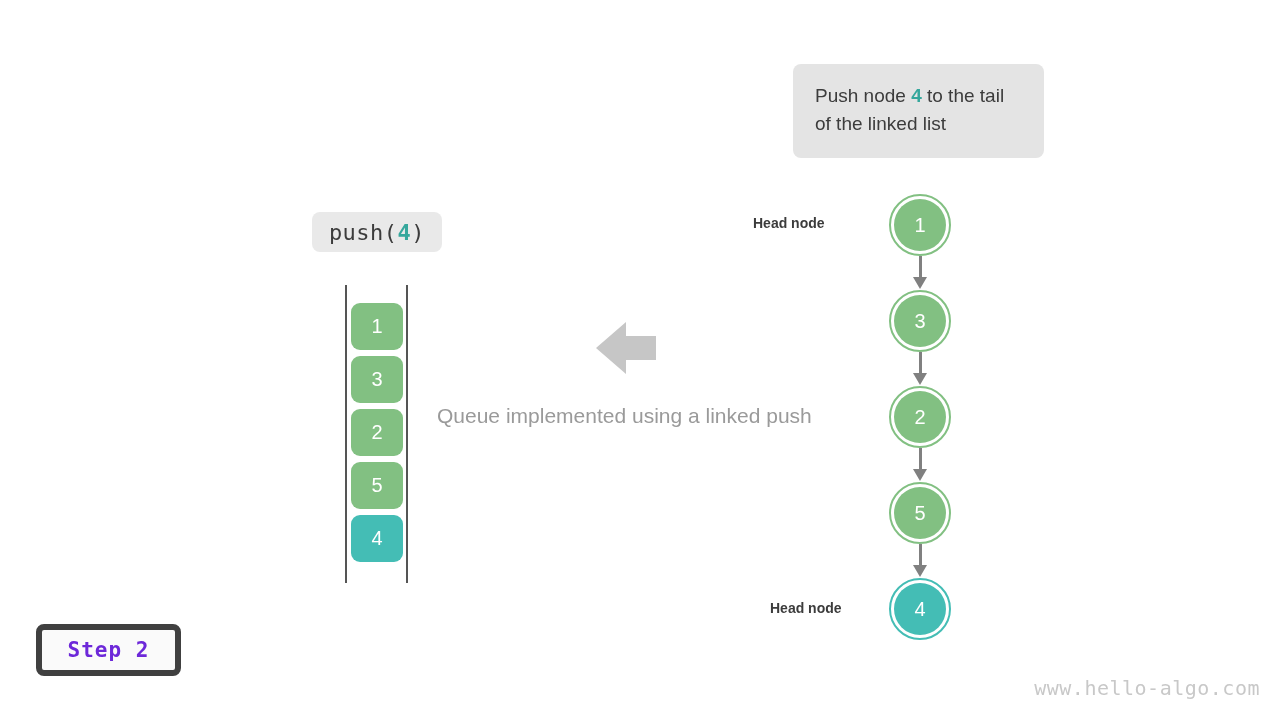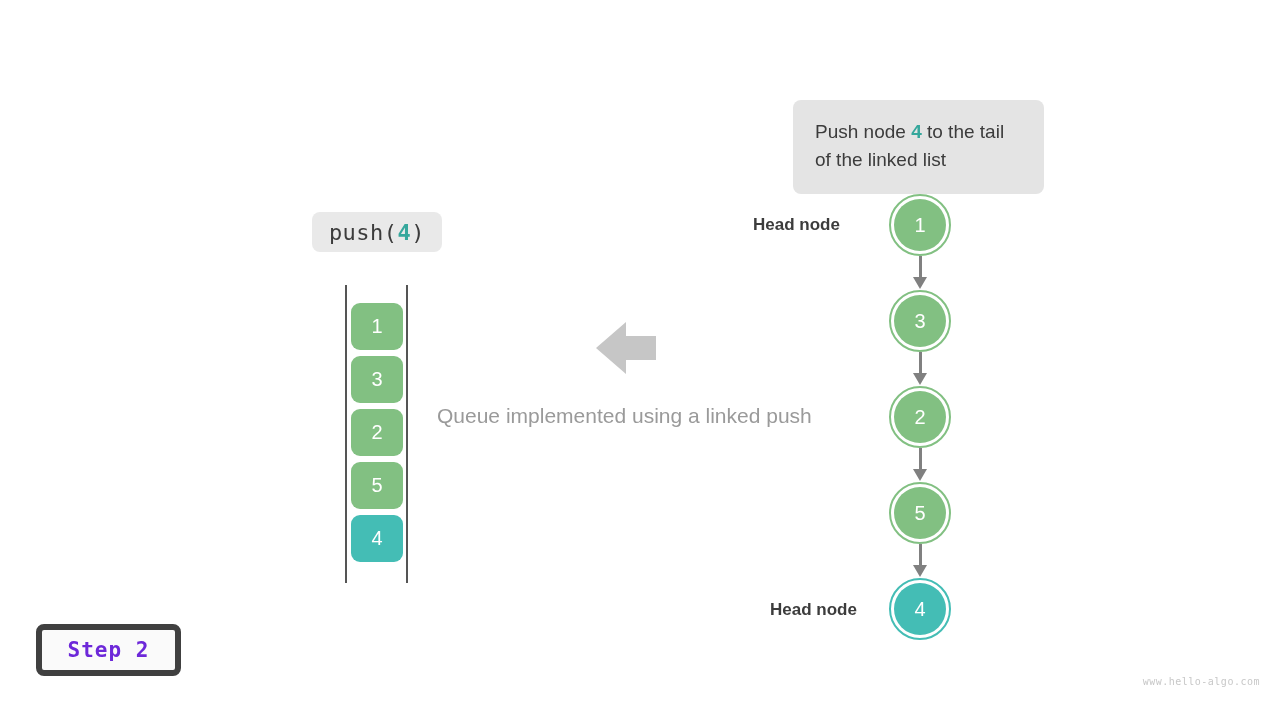--- a/index.html
+++ b/index.html
@@ -22,21 +22,20 @@
     left: 793px;
     top: 64px;
     width: 251px;
     box-sizing: border-box;
     padding: 18px 22px 20px 22px;
     background: #e4e4e4;
     border-radius: 8px;
     font-size: 19px;
     line-height: 28px;
     color: #3c3c3c;
-    margin-top: 36px;
   }
   .accent {
     color: #35a79c;
     font-weight: bold;
   }
 
   
   #push-label {
     position: absolute;
     left: 312px;
@@ -171,21 +170,21 @@
     top: 21px;
     width: 0; height: 0;
     border-left: 7.5px solid transparent;
     border-right: 7.5px solid transparent;
     border-top: 12px solid #808080;
   }
 
   
   .node-label {
     position: absolute;
-    font-size: 17px;
+    font-size: 14px;
     font-weight: bold;
     color: #3c3c3c;
     white-space: nowrap;
   }
   #head-label { left: 753px; top: 215px; }
   #tail-label { left: 770px; top: 600px; }
 
   
   #step-badge {
     position: absolute;
@@ -206,21 +205,21 @@
     color: #6d28d9;
     letter-spacing: 1px;
   }
 
   
   #watermark {
     position: absolute;
     right: 20px;
     top: 676px;
     font-family: "DejaVu Sans Mono", "Liberation Mono", monospace;
-    font-size: 10px;
+    font-size: 20px;
     color: #c8c8c8;
     letter-spacing: 0.5px;
   }
 </style>
 </head>
 <body>
 
 <div id="callout">
   <span>Push node </span><span class="accent">4</span><span> to the tail of the linked list</span>
 </div>

